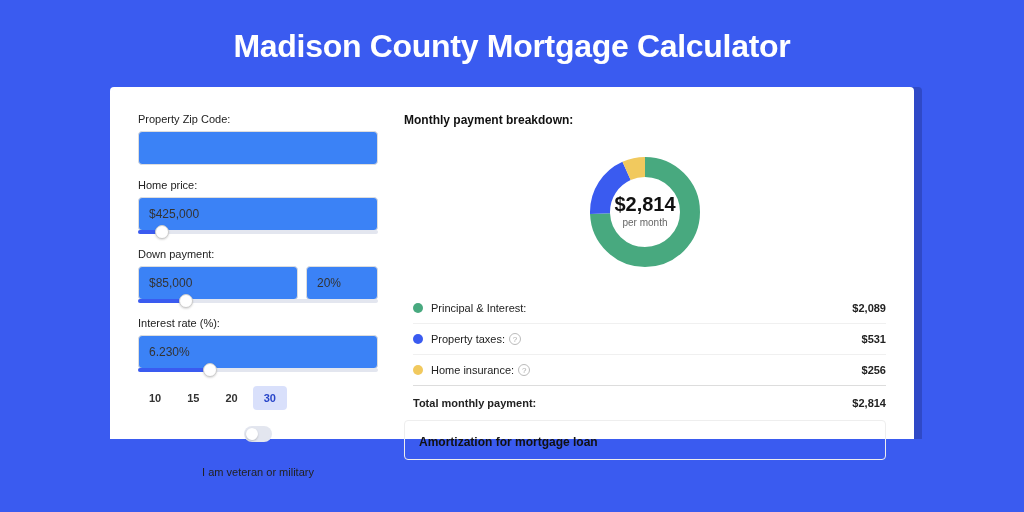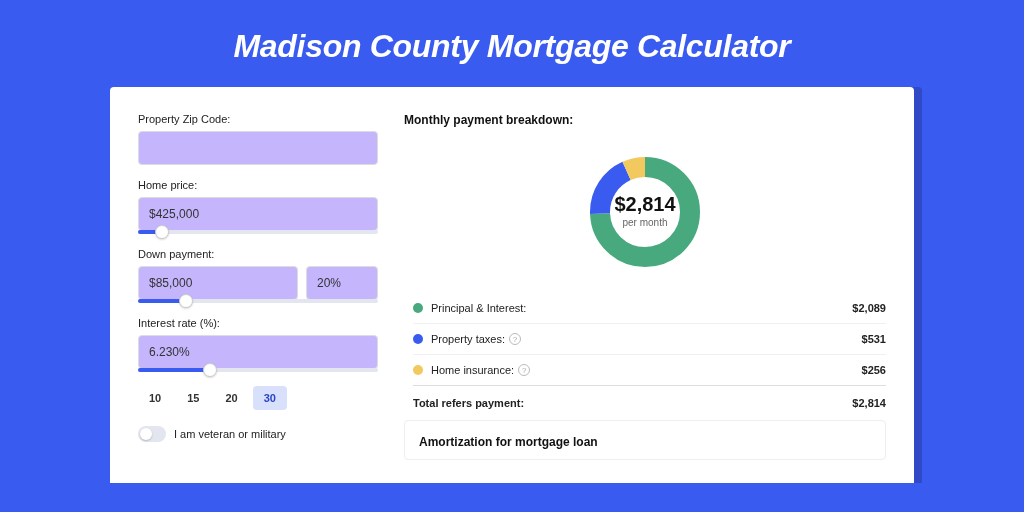--- a/index.html
+++ b/index.html
@@ -10,47 +10,46 @@
     height: 512px;
     overflow: hidden;
   }
   .page-title {
     text-align: center;
     color: #fff;
     font-size: 32px;
     font-weight: 700;
     padding: 28px 0 22px;
     letter-spacing: -0.3px;
-    font-style: italic;
   }
   .card {
     background: #fff;
     margin: 0 110px;
     border-radius: 4px 4px 0 0;
     box-shadow: 8px 0 0 #2f49c7;
     padding: 26px 28px 0;
     display: flex;
     gap: 26px;
-    height: 396px;
+    height: 352px;
   }
   .left-col { width: 240px; flex-shrink: 0; }
   .right-col { flex: 1; }
   .field-label {
     font-size: 11px;
     color: #222;
     margin-bottom: 6px;
   }
   .text-input {
     width: 100%;
     border: 1px solid #ddd;
     border-radius: 4px;
     padding: 9px 10px;
     font-size: 12px;
     color: #333;
-    background: #c4b5fd;
+    background: #3b82f6;
   }
   .field-group { margin-bottom: 14px; }
   .slider-track {
     position: relative;
     height: 4px;
     background: #e3e6ef;
     border-radius: 2px;
     margin-top: -1px;
   }
   .slider-fill {
@@ -83,21 +82,21 @@
     font-size: 11px;
     font-weight: 600;
     color: #333;
     border-radius: 4px;
     cursor: pointer;
   }
   .period-btn.active {
     background: #d9e0fb;
     color: #2845c9;
   }
-  .toggle-row { display: flex; align-items: center; gap: 8px; margin-top: 16px; }
+  .toggle-row { display: flex; align-items: center; gap: 24px; margin-top: 16px; flex-direction: column; }
   .toggle {
     width: 28px;
     height: 16px;
     background: #e3e6ef;
     border-radius: 999px;
     position: relative;
   }
   .toggle-knob {
     position: absolute;
     left: 2px;
@@ -274,21 +273,21 @@
       </div>
       <div class="legend-row">
         <span class="legend-dot" style="background:#f1c95e"></span>
         <span class="legend-label">
           <span>Home insurance:</span>
           <span class="help-icon">?</span>
         </span>
         <span class="legend-value">$256</span>
       </div>
       <div class="legend-row total">
-        <span class="legend-label">Total refers payment:</span>
+        <span class="legend-label">Total monthly payment:</span>
         <span class="legend-value">$2,814</span>
       </div>
     </div>
 
     <div class="amort-panel">
       <div class="amort-title">Amortization for mortgage loan</div>
     </div>
 
   </div>
 </div>

